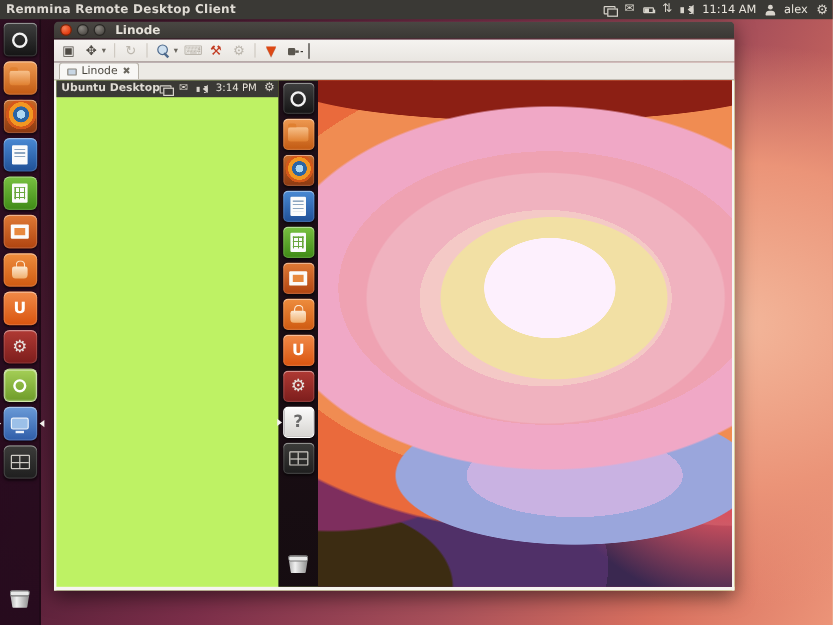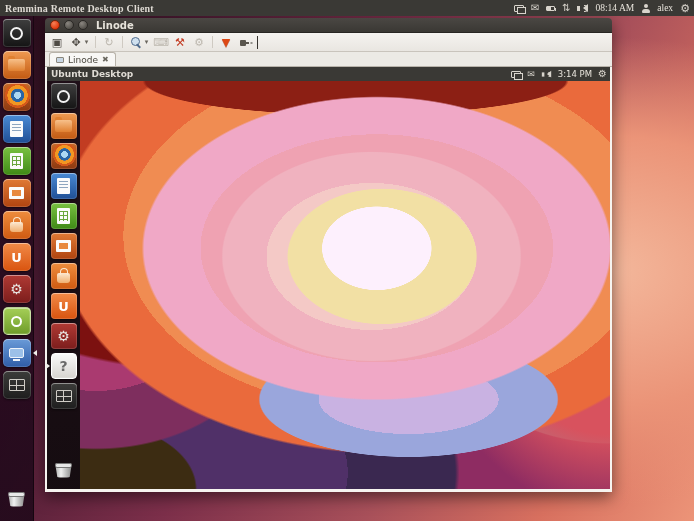--- a/index.html
+++ b/index.html
@@ -8,21 +8,21 @@
   
   body{
     position:relative;
     background:
       radial-gradient(420px 300px at 88% 52%, #f3b79b 0%, #eb9478 45%, rgba(235,148,120,0) 78%),
       linear-gradient(118deg, #240b18 0%, #4c1b33 22%, #7c2f4a 45%, #a8505a 66%, #d8705f 84%, #ec9478 100%);
   }
 
   
   .panel{ background:#3a3935; color:#dfdbd4; display:flex; align-items:center; }
-  .host-panel{ position:absolute; left:0; top:0; width:694px; height:16px; z-index:40; font-size:10px;font-family:Liberation Serif, serif; }
+  .host-panel{ position:absolute; left:0; top:0; width:694px; height:16px; z-index:40; font-size:10px; }
   .host-panel .app-title{ font-weight:bold; padding-left:5px; letter-spacing:.2px; }
   .panel .spacer{ flex:1; }
   .tray{ display:flex; align-items:center; gap:7px; padding-right:4px; }
   .tray .txt{ font-size:9.5px; color:#e8e4dc; white-space:nowrap; }
   .glyph-ico{ font-size:10px; color:#d8d4cc; line-height:1; }
 
   
   .i-mon{ width:10px; height:7px; border:1px solid #d8d4cc; border-radius:1px; position:relative; }
   .i-mon::after{ content:""; position:absolute; right:-3px; bottom:-3px; width:7px; height:5px; background:#3a3935; border:1px solid #d8d4cc; }
   .i-bat{ width:9px; height:5px; border:1px solid #d8d4cc; border-radius:1px; position:relative; background:linear-gradient(90deg,#d8d4cc 0 60%, transparent 60%); }
@@ -134,21 +134,21 @@
 
   .tabbar{ height:15px; background:#eceae5; border-bottom:1px solid #b8b3aa; display:flex; align-items:flex-end; padding:0 0 0 4px; }
   .tab{ height:14px; background:#f8f7f5; border:1px solid #b8b3aa; border-bottom:none; border-radius:3px 3px 0 0;
     display:flex; align-items:center; gap:4px; padding:0 6px; }
   .tab .i-mon-sm{ width:8px; height:6px; border:1px solid #8a867c; border-radius:1px; background:#c8d6e4; }
   .tab .tlabel{ font-size:9px; color:#4a473f; }
   .tab .tclose{ font-size:8px; color:#6a675f; }
 
   
   .viewport{ flex:1; border:2px solid #f6f4f0; border-top:none; border-bottom-width:3px;
-    display:flex; flex-direction:column; background:#bef264;justify-content:flex-end; }
+    display:flex; flex-direction:row; background:#bef264;justify-content:flex-end; }
   .remote-panel{ height:14px; font-size:9px; flex:none; }
   .remote-panel .menu-label{ font-weight:bold; padding-left:4px; }
   .remote-panel .tray{ gap:6px; padding-right:3px; }
   .remote-panel .txt{ font-size:8.5px; }
   .remote-body{ flex:1; display:flex; min-height:0; }
 
   .wallpaper{ flex:1; position:relative;
     background:
       radial-gradient(ellipse 55px 42px at 56% 41%, #fdf0fd 0 99%, rgba(253,240,253,0) 100%),
       radial-gradient(ellipse 95px 68px at 57% 43%, #f2e0a4 0 99%, rgba(242,224,164,0) 100%),
@@ -176,21 +176,21 @@
   <span class="app-title">Remmina Remote Desktop Client</span>
   <span class="spacer"></span>
   <div class="tray">
     <span class="i-mon"></span>
     <span class="glyph-ico">✉</span>
     <span class="i-bat"></span>
     <span class="glyph-ico">⇅</span>
     <span class="i-vol">
         <span class="arc"></span>
       </span>
-    <span class="txt">08:14 AM</span>
+    <span class="txt">11:14 AM</span>
     <span class="i-person"></span>
     <span class="txt">alex</span>
     <span class="glyph-ico" style="font-size:11px;">⚙</span>
   </div>
 </div>
 
 <div class="launcher host-launcher">
 
     <div class="ltile ic-dash">
       <span class="lg"></span>

